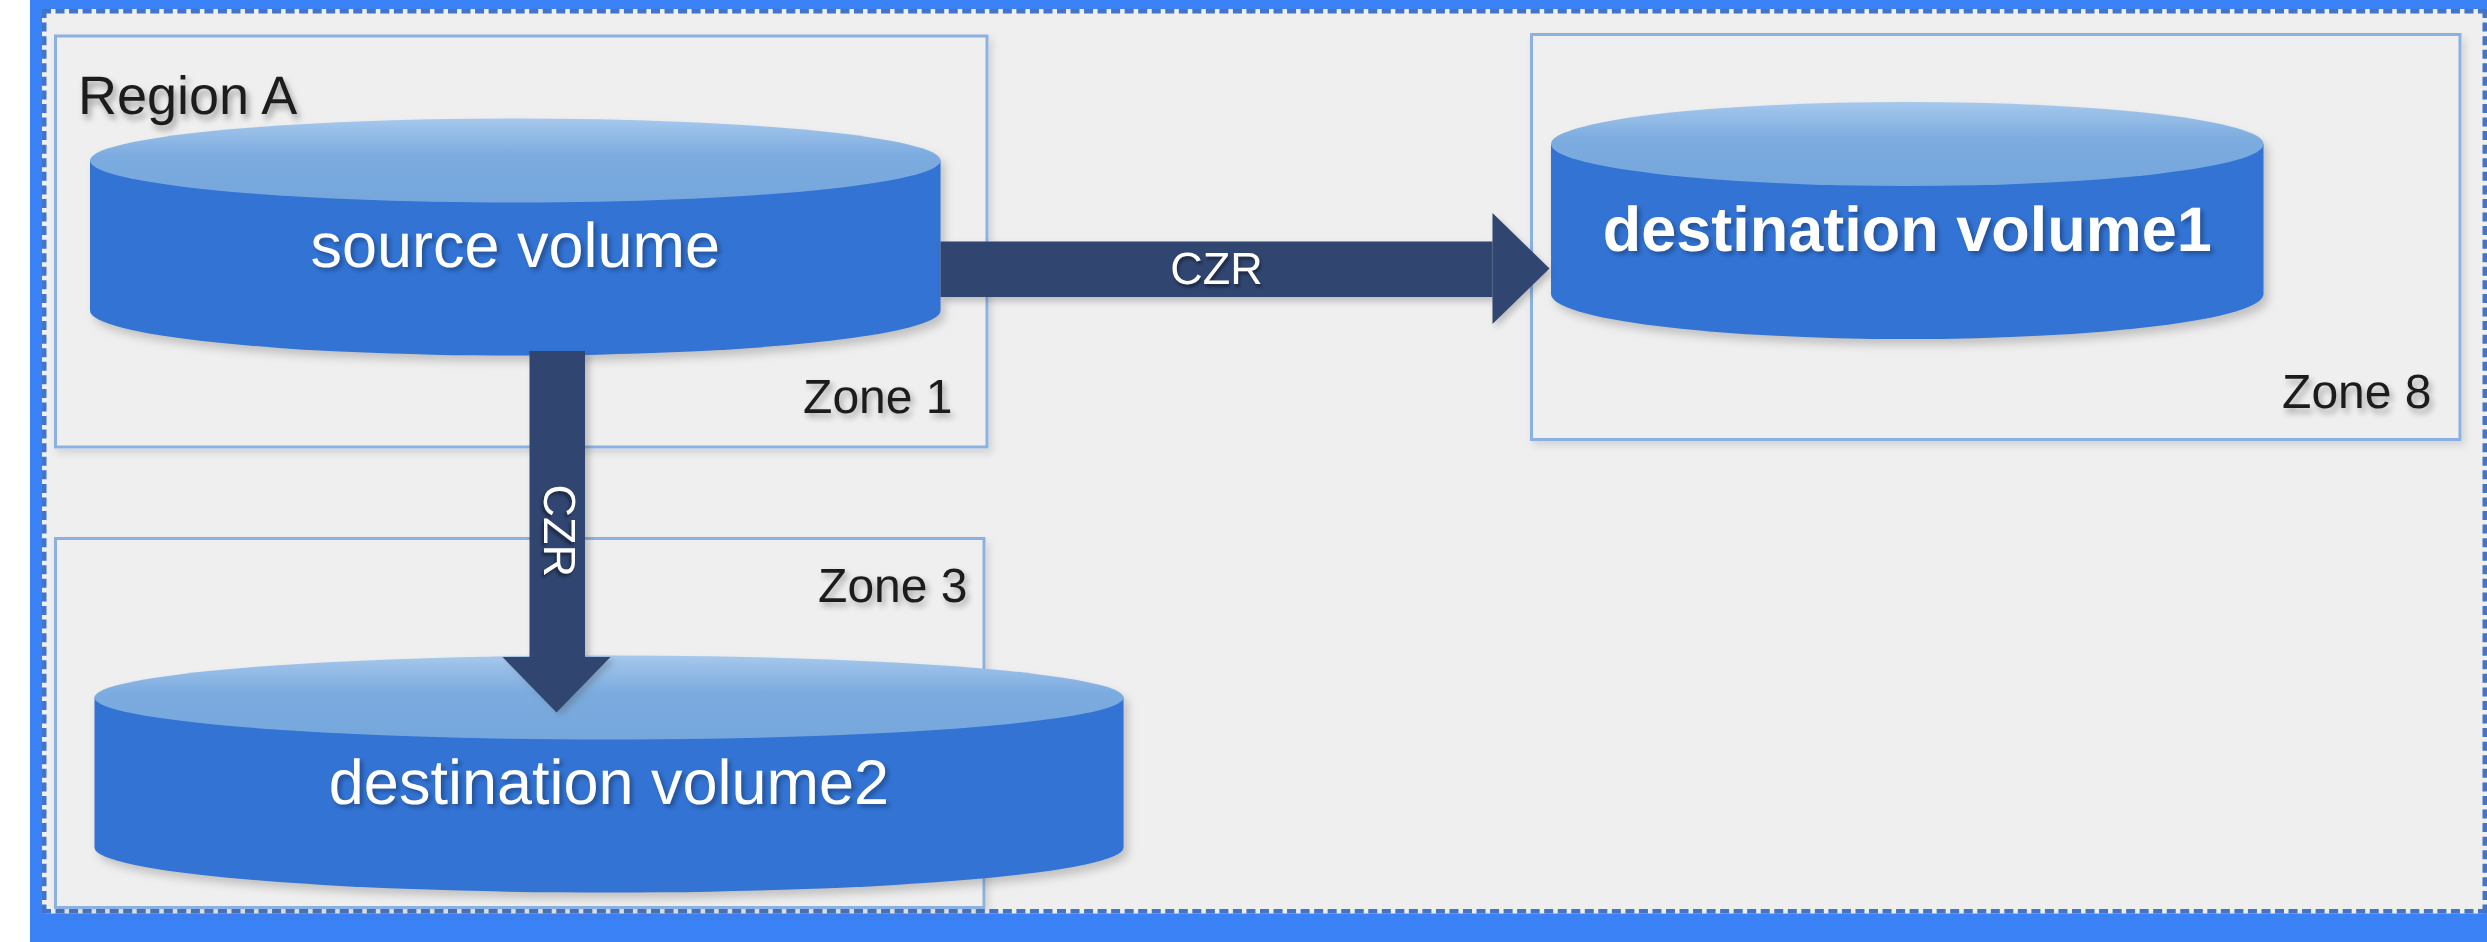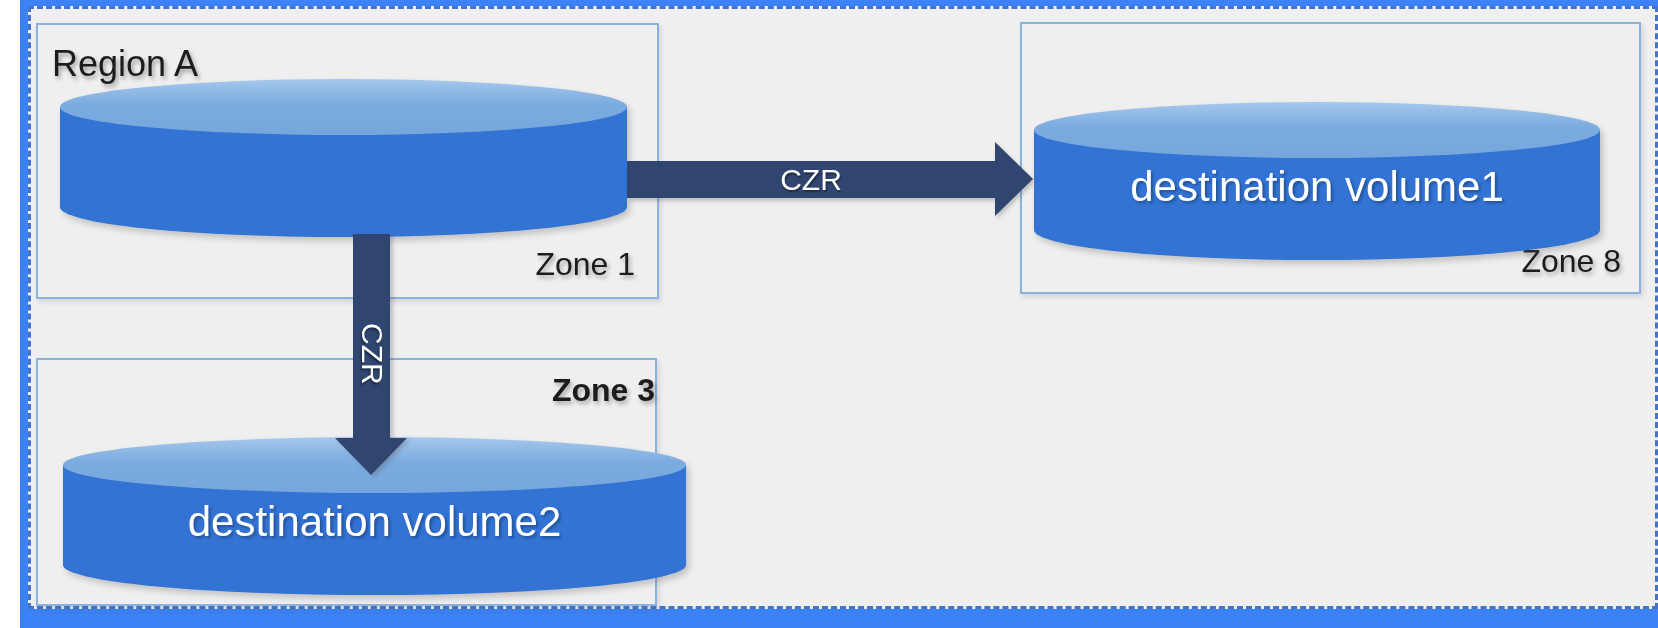--- a/index.html
+++ b/index.html
@@ -23,42 +23,42 @@
   .region-label {
     position:absolute; left:14px; top:18px;
     font-size:36px; color:#1c1c1c; text-shadow:2px 3px 4px rgba(0,0,0,0.35);
   }
   .zone-label {
     position:absolute; font-size:32px; color:#1c1c1c;
     text-shadow:2px 3px 4px rgba(0,0,0,0.30); white-space:nowrap;
   }
   #zone1 .zone-label { right:22px; bottom:14px; }
   #zone2 .zone-label { right:18px; bottom:12px; }
-  #zone3 .zone-label { right:0; top:12px;font-weight:bold; }
+  #zone3 .zone-label { right:10px; top:12px; }
 
   
   .cylinder { position:absolute; height:158px; filter:drop-shadow(3px 4px 3px rgba(90,90,90,0.30)); }
   .cyl-body {
     position:absolute; left:0; right:0; top:28px; bottom:0;
     background:#3273d4; border-radius:0 0 50% 50% / 0 0 30px 30px;
   }
   .cyl-top {
     position:absolute; left:0; right:0; top:0; height:56px; border-radius:50%;
     background:linear-gradient(#a6c8ec, #7babdf 45%, #76a7dc);
   }
   .cyl-label {
     position:absolute; left:0; right:0; top:28px; bottom:0;
     display:flex; align-items:center; justify-content:center;
     box-sizing:border-box; padding-bottom:16px;
     color:#ffffff; font-size:42px; white-space:nowrap;
     text-shadow:2px 2px 3px rgba(0,0,0,0.30);
   }
   #source-cylinder { left:40px;   top:79px;  width:567px; }
-  #dest1-cylinder  { left:1014px; top:102px;  width:566px; }
-  #dest2-cylinder  { left:43px;   top:437px; width:623px; }
+  #dest1-cylinder  { left:1014px; top:68px;  width:475px;font-weight:bold; }
+  #dest2-cylinder  { left:43px;   top:437px; width:686px; }
 
   
   .arrow-h { position:absolute; left:607px; top:142px; width:406px; height:74px;
              filter:drop-shadow(2px 3px 2px rgba(80,80,80,0.30)); }
   .arrow-h .shaft { position:absolute; left:0; top:19px; width:368px; height:37px; background:#30456f; }
   .arrow-h .head  { position:absolute; left:368px; top:0; width:0; height:0;
                     border-top:37px solid transparent; border-bottom:37px solid transparent;
                     border-left:38px solid #30456f; }
   .arrow-h .arrow-label {
     position:absolute; left:0; top:19px; width:368px; height:37px;
@@ -95,20 +95,21 @@
     <div class="zone-label">Zone 8</div>
   </div>
 
   <div class="zone" id="zone3">
     <div class="zone-label">Zone 3</div>
   </div>
 
   <div class="cylinder" id="source-cylinder">
     <div class="cyl-body"></div>
     <div class="cyl-top"></div>
+    <div class="cyl-label">source volume</div>
   </div>
 
   <div class="cylinder" id="dest1-cylinder">
     <div class="cyl-body"></div>
     <div class="cyl-top"></div>
     <div class="cyl-label">destination volume1</div>
   </div>
 
   <div class="cylinder" id="dest2-cylinder">
     <div class="cyl-body"></div>

